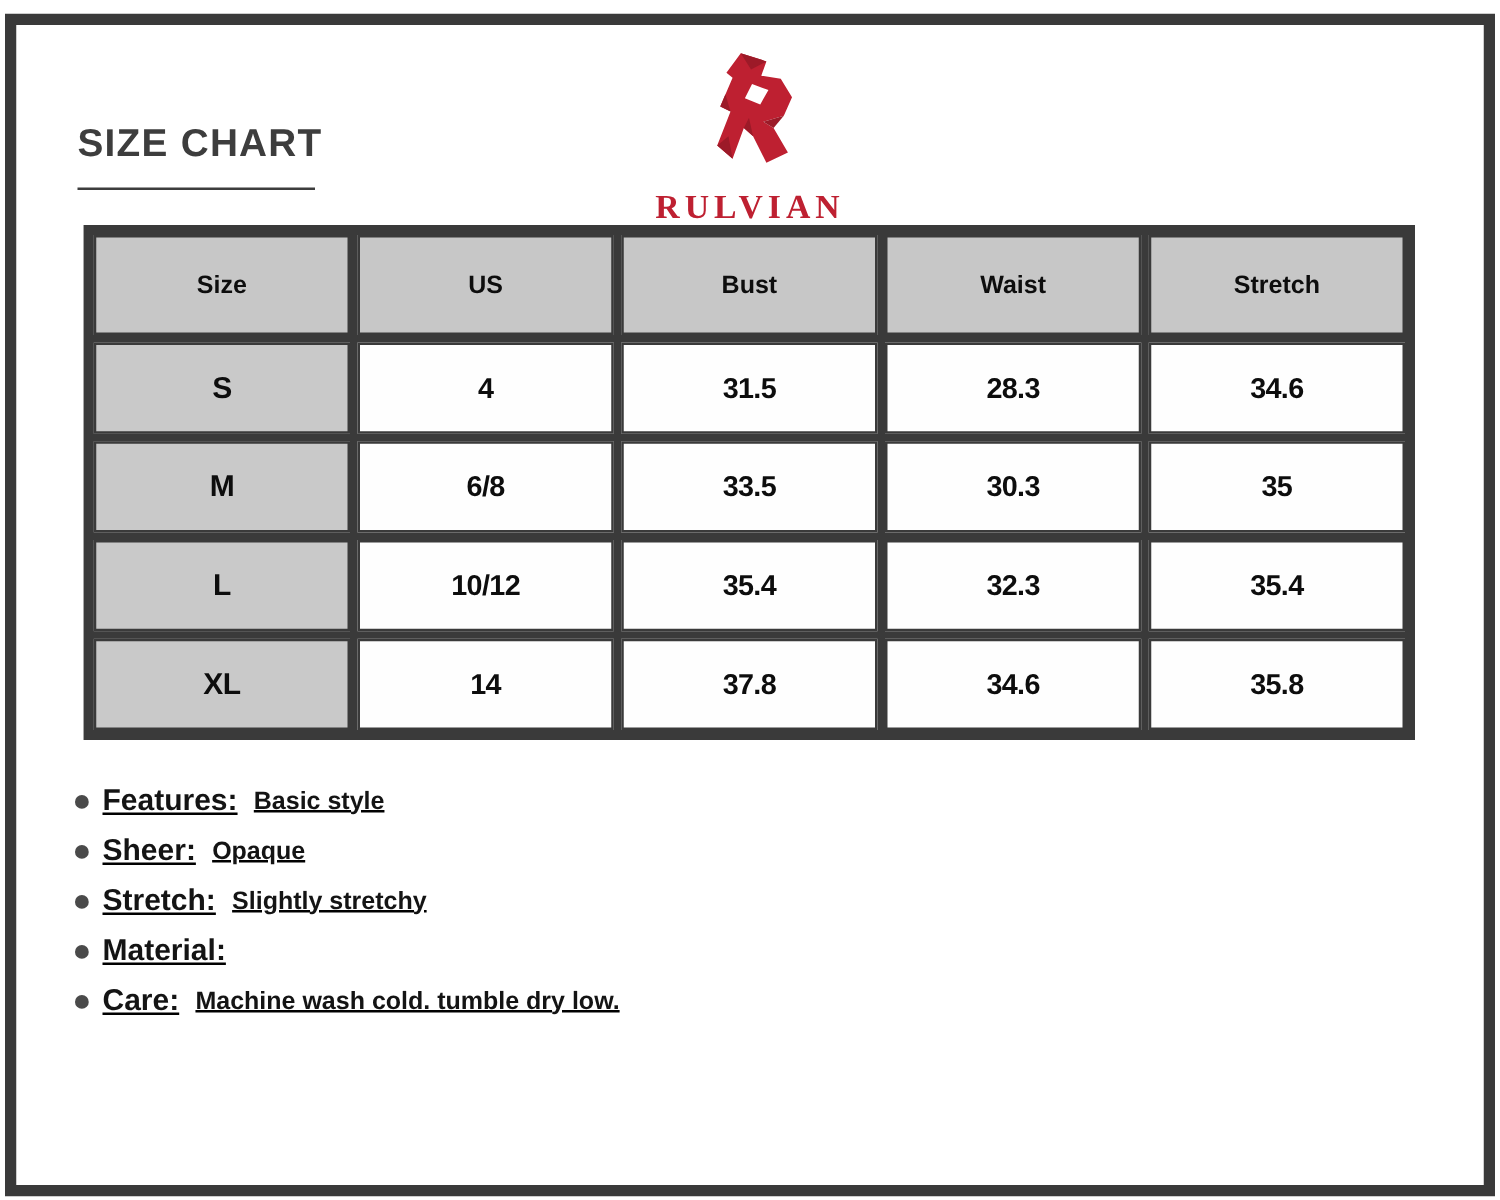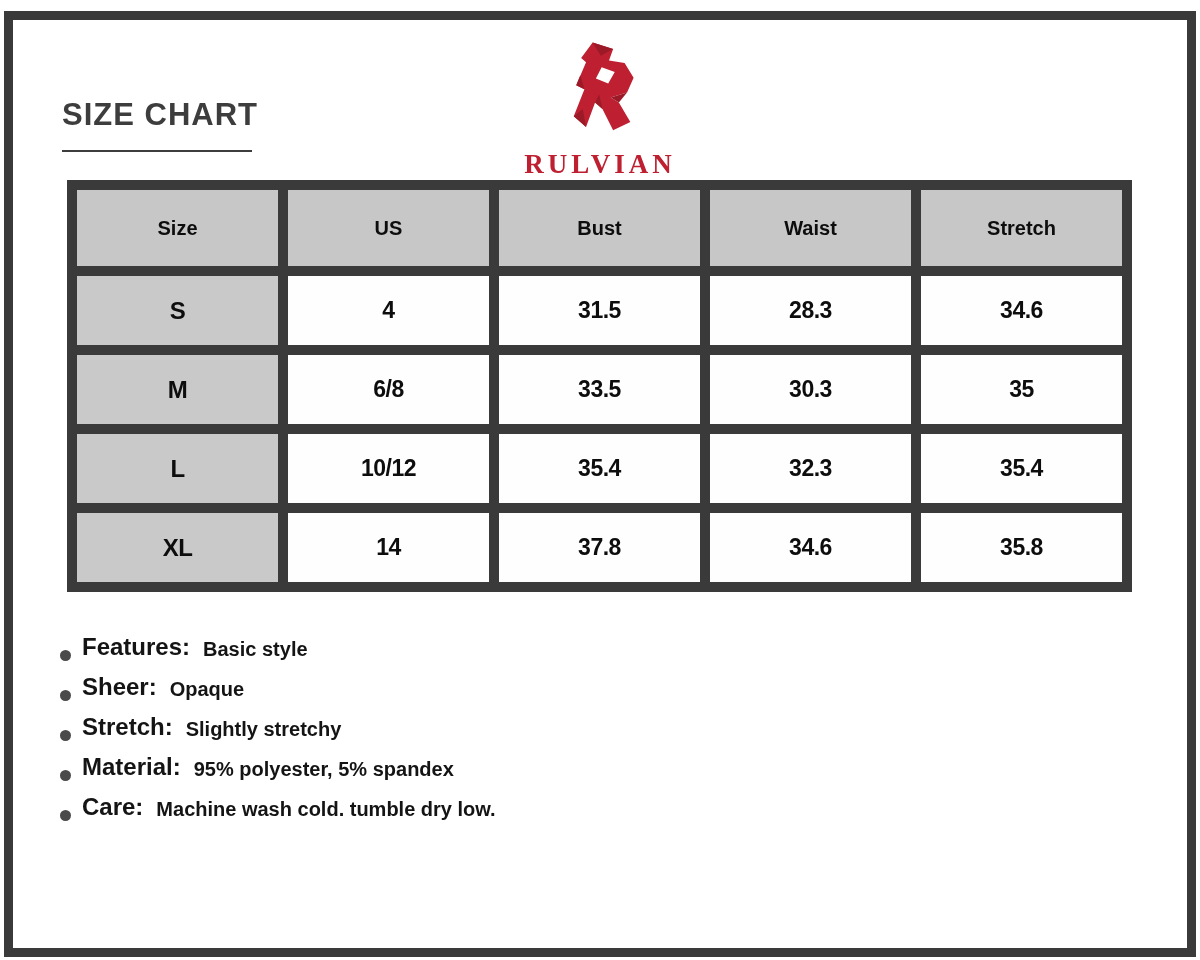--- a/index.html
+++ b/index.html
@@ -30,21 +30,21 @@
     background:#3a3a3a; border:2px solid #3a3a3a;
   }
   .size-table th, .size-table td {
     box-sizing:border-box; width:205px; text-align:center; vertical-align:middle;
     border:2px solid #3a3a3a; color:#0d0d0d; font-weight:bold;
   }
   .size-table th { height:80px; background:#c7c7c7; font-size:20px; }
   .size-table td { height:73px; background:#fefefe; font-size:23px; letter-spacing:-0.5px; }
   .size-table td.row-label { background:#c9c9c9; font-size:24px; }
   .details { position:absolute; left:60px; top:621px; }
-  .detail-item { height:40px; display:flex; align-items:flex-end; }
+  .detail-item { height:40px; display:flex; align-items:center;text-decoration:underline; }
   .bullet {
     width:11px; height:11px; border-radius:50%; background:#4a4a4a;
     margin-right:11px; flex:0 0 auto;
   }
   .detail-label { font-size:24px; font-weight:bold; color:#141414; margin-right:13px; white-space:pre; }
   .detail-value { font-size:20px; font-weight:bold; color:#141414; white-space:pre; }
 </style>
 </head>
 <body>
 
@@ -122,21 +122,20 @@
       <span class="detail-value">Opaque</span>
     </div>
     <div class="detail-item">
       <span class="bullet"></span>
       <span class="detail-label">Stretch:</span>
       <span class="detail-value">Slightly stretchy</span>
     </div>
     <div class="detail-item">
       <span class="bullet"></span>
       <span class="detail-label">Material:</span>
-      <span class="detail-value">95% polyester, 5% spandex</span>
     </div>
     <div class="detail-item">
       <span class="bullet"></span>
       <span class="detail-label">Care:</span>
       <span class="detail-value">Machine wash cold. tumble dry low.</span>
     </div>
   </div>
 
 </div>
 

